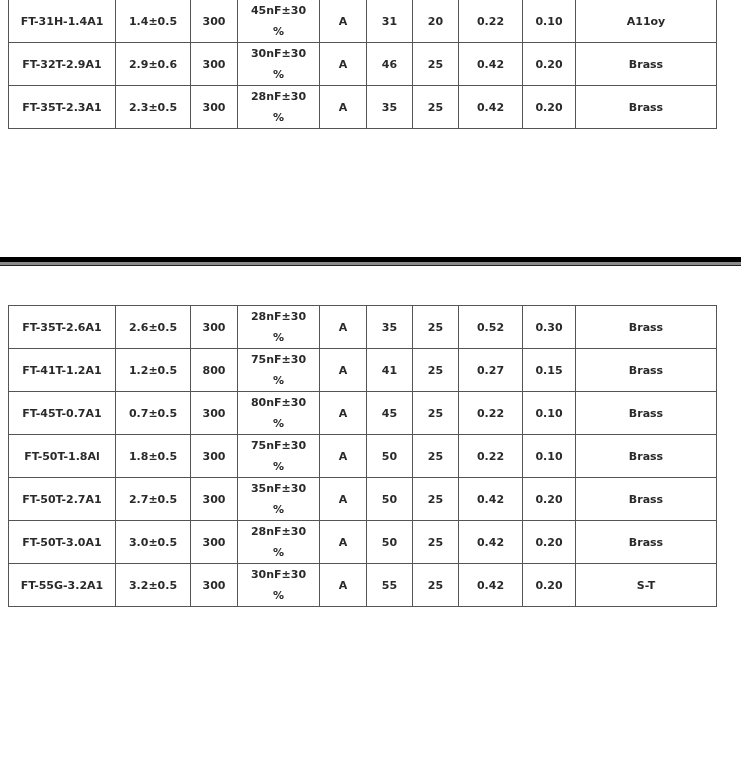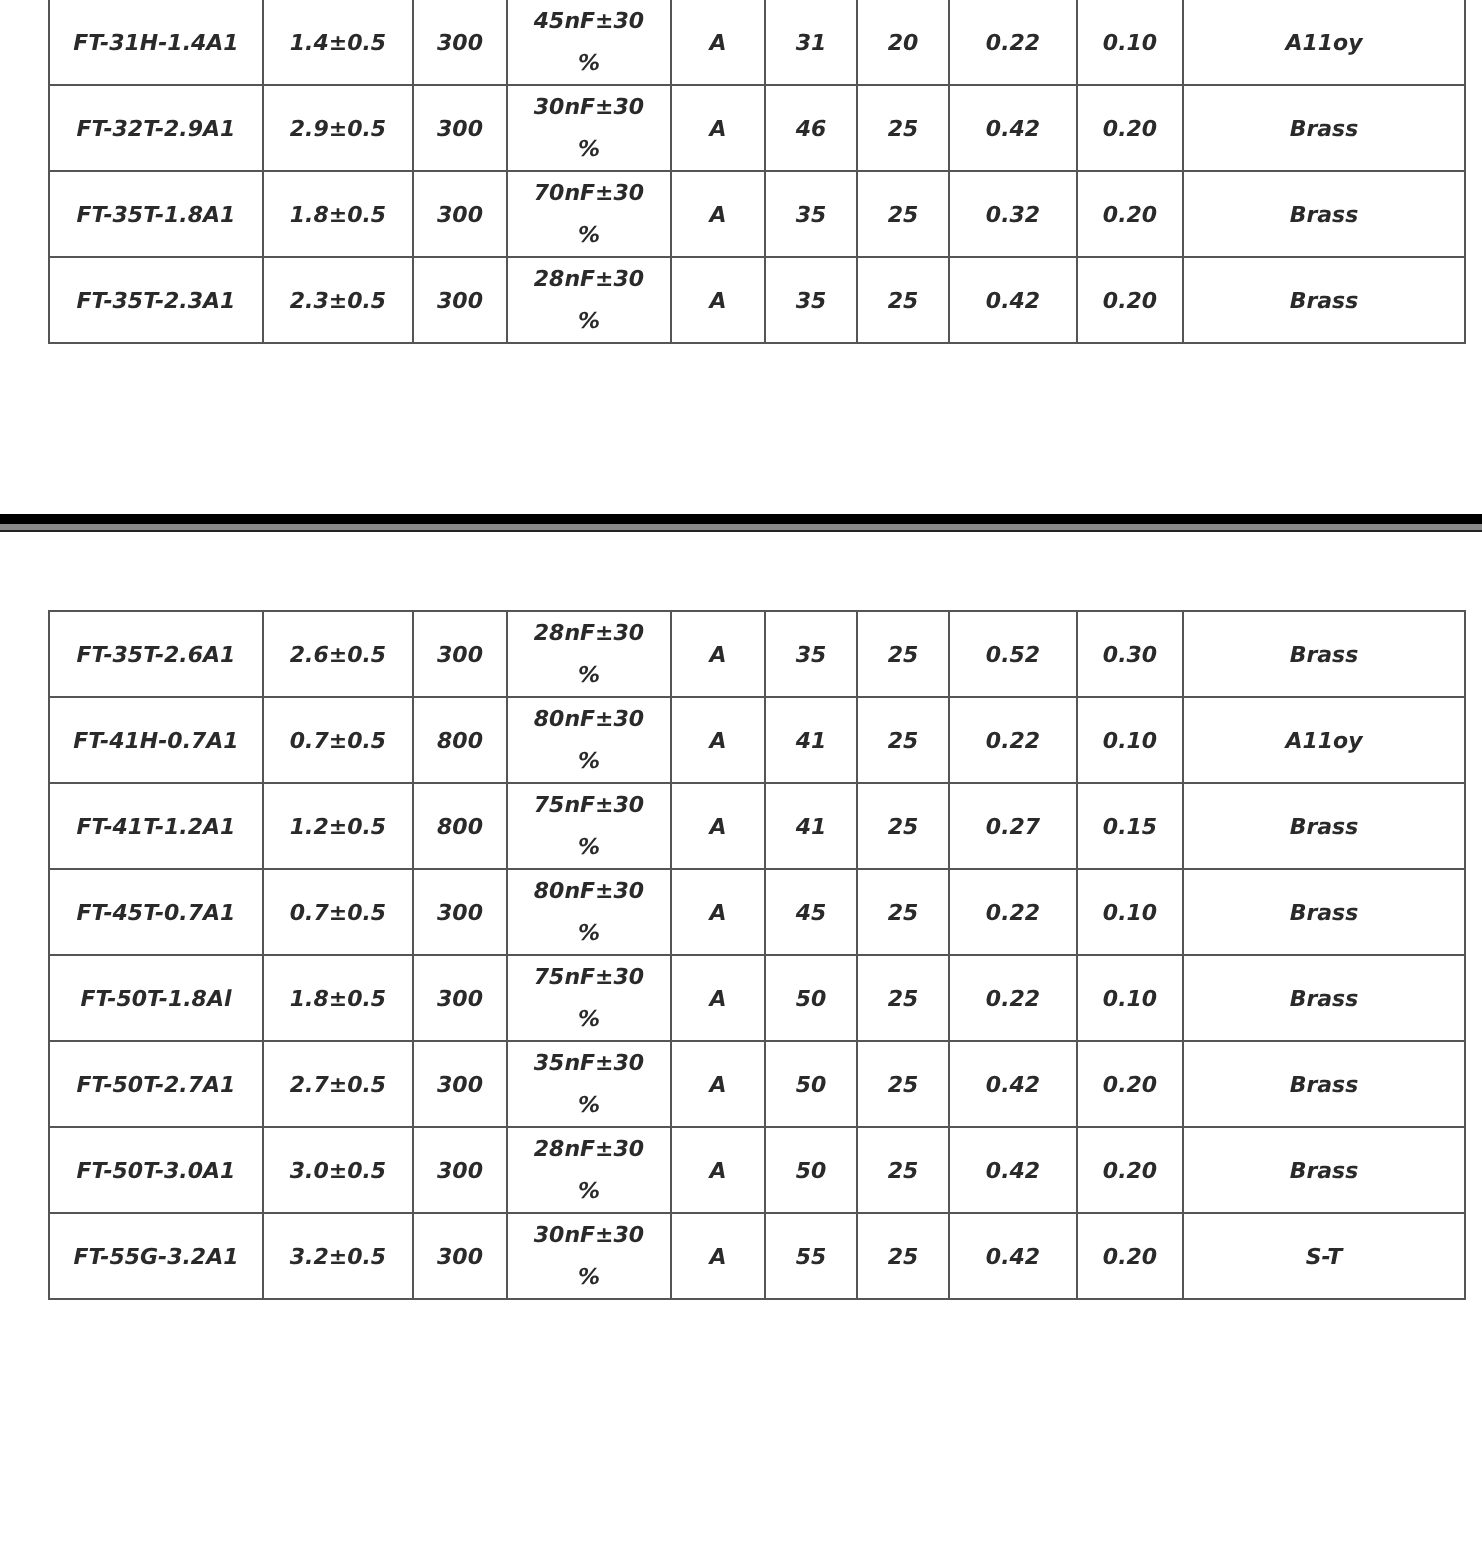--- a/index.html
+++ b/index.html
@@ -1,19 +1,19 @@
 <!DOCTYPE html>
 <html><head>
 <meta charset="utf-8">
 <style>
   html, body { margin: 0; padding: 0; background: #ffffff; }
   body { width: 741px; height: 772px; position: relative; overflow: hidden;
          font-family: "DejaVu Sans", "Liberation Sans", sans-serif; }
-  table.spec { position: absolute; left: 24px; border-collapse: collapse;
-               table-layout: fixed; width: 708px; font-style: italic; }
+  table.spec { position: absolute; left: 8px; border-collapse: collapse;
+               table-layout: fixed; width: 708px; }
   table.spec td { border: 1.5px solid #555; text-align: center; vertical-align: middle;
                   font-size: 11px; font-weight: bold; color: #2a2a2a; padding: 0;
                   height: 41px; line-height: 21px; }
   table.spec td.cap { line-height: 21px; }
   #table-top { top: -1px; }
   #table-bottom { top: 305px; }
   .sep-black { position: absolute; left: 0; top: 257px; width: 741px; height: 5px; background: #000; }
   .sep-gray { position: absolute; left: 0; top: 262px; width: 741px; height: 3px; background: #8a8a8a; }
   .sep-thin { position: absolute; left: 0; top: 265px; width: 741px; height: 1px; background: #222; }
 </style>
@@ -44,45 +44,30 @@
         </td>
         <td>A</td>
         <td>31</td>
         <td>20</td>
         <td>0.22</td>
         <td>0.10</td>
         <td>A11oy</td>
       </tr>
       <tr>
         <td>FT-32T-2.9A1</td>
-        <td>2.9±0.5</td>
+        <td>2.9±0.6</td>
         <td>300</td>
         <td class="cap">
           <div>30nF±30</div>
           <div>%</div>
         </td>
         <td>A</td>
         <td>46</td>
         <td>25</td>
         <td>0.42</td>
-        <td>0.20</td>
-        <td>Brass</td>
-      </tr>
-      <tr>
-        <td>FT-35T-1.8A1</td>
-        <td>1.8±0.5</td>
-        <td>300</td>
-        <td class="cap">
-          <div>70nF±30</div>
-          <div>%</div>
-        </td>
-        <td>A</td>
-        <td>35</td>
-        <td>25</td>
-        <td>0.32</td>
         <td>0.20</td>
         <td>Brass</td>
       </tr>
       <tr>
         <td>FT-35T-2.3A1</td>
         <td>2.3±0.5</td>
         <td>300</td>
         <td class="cap">
           <div>28nF±30</div>
           <div>%</div>
@@ -124,35 +109,20 @@
           <div>%</div>
         </td>
         <td>A</td>
         <td>35</td>
         <td>25</td>
         <td>0.52</td>
         <td>0.30</td>
         <td>Brass</td>
       </tr>
       <tr>
-        <td>FT-41H-0.7A1</td>
-        <td>0.7±0.5</td>
-        <td>800</td>
-        <td class="cap">
-          <div>80nF±30</div>
-          <div>%</div>
-        </td>
-        <td>A</td>
-        <td>41</td>
-        <td>25</td>
-        <td>0.22</td>
-        <td>0.10</td>
-        <td>A11oy</td>
-      </tr>
-      <tr>
         <td>FT-41T-1.2A1</td>
         <td>1.2±0.5</td>
         <td>800</td>
         <td class="cap">
           <div>75nF±30</div>
           <div>%</div>
         </td>
         <td>A</td>
         <td>41</td>
         <td>25</td>

